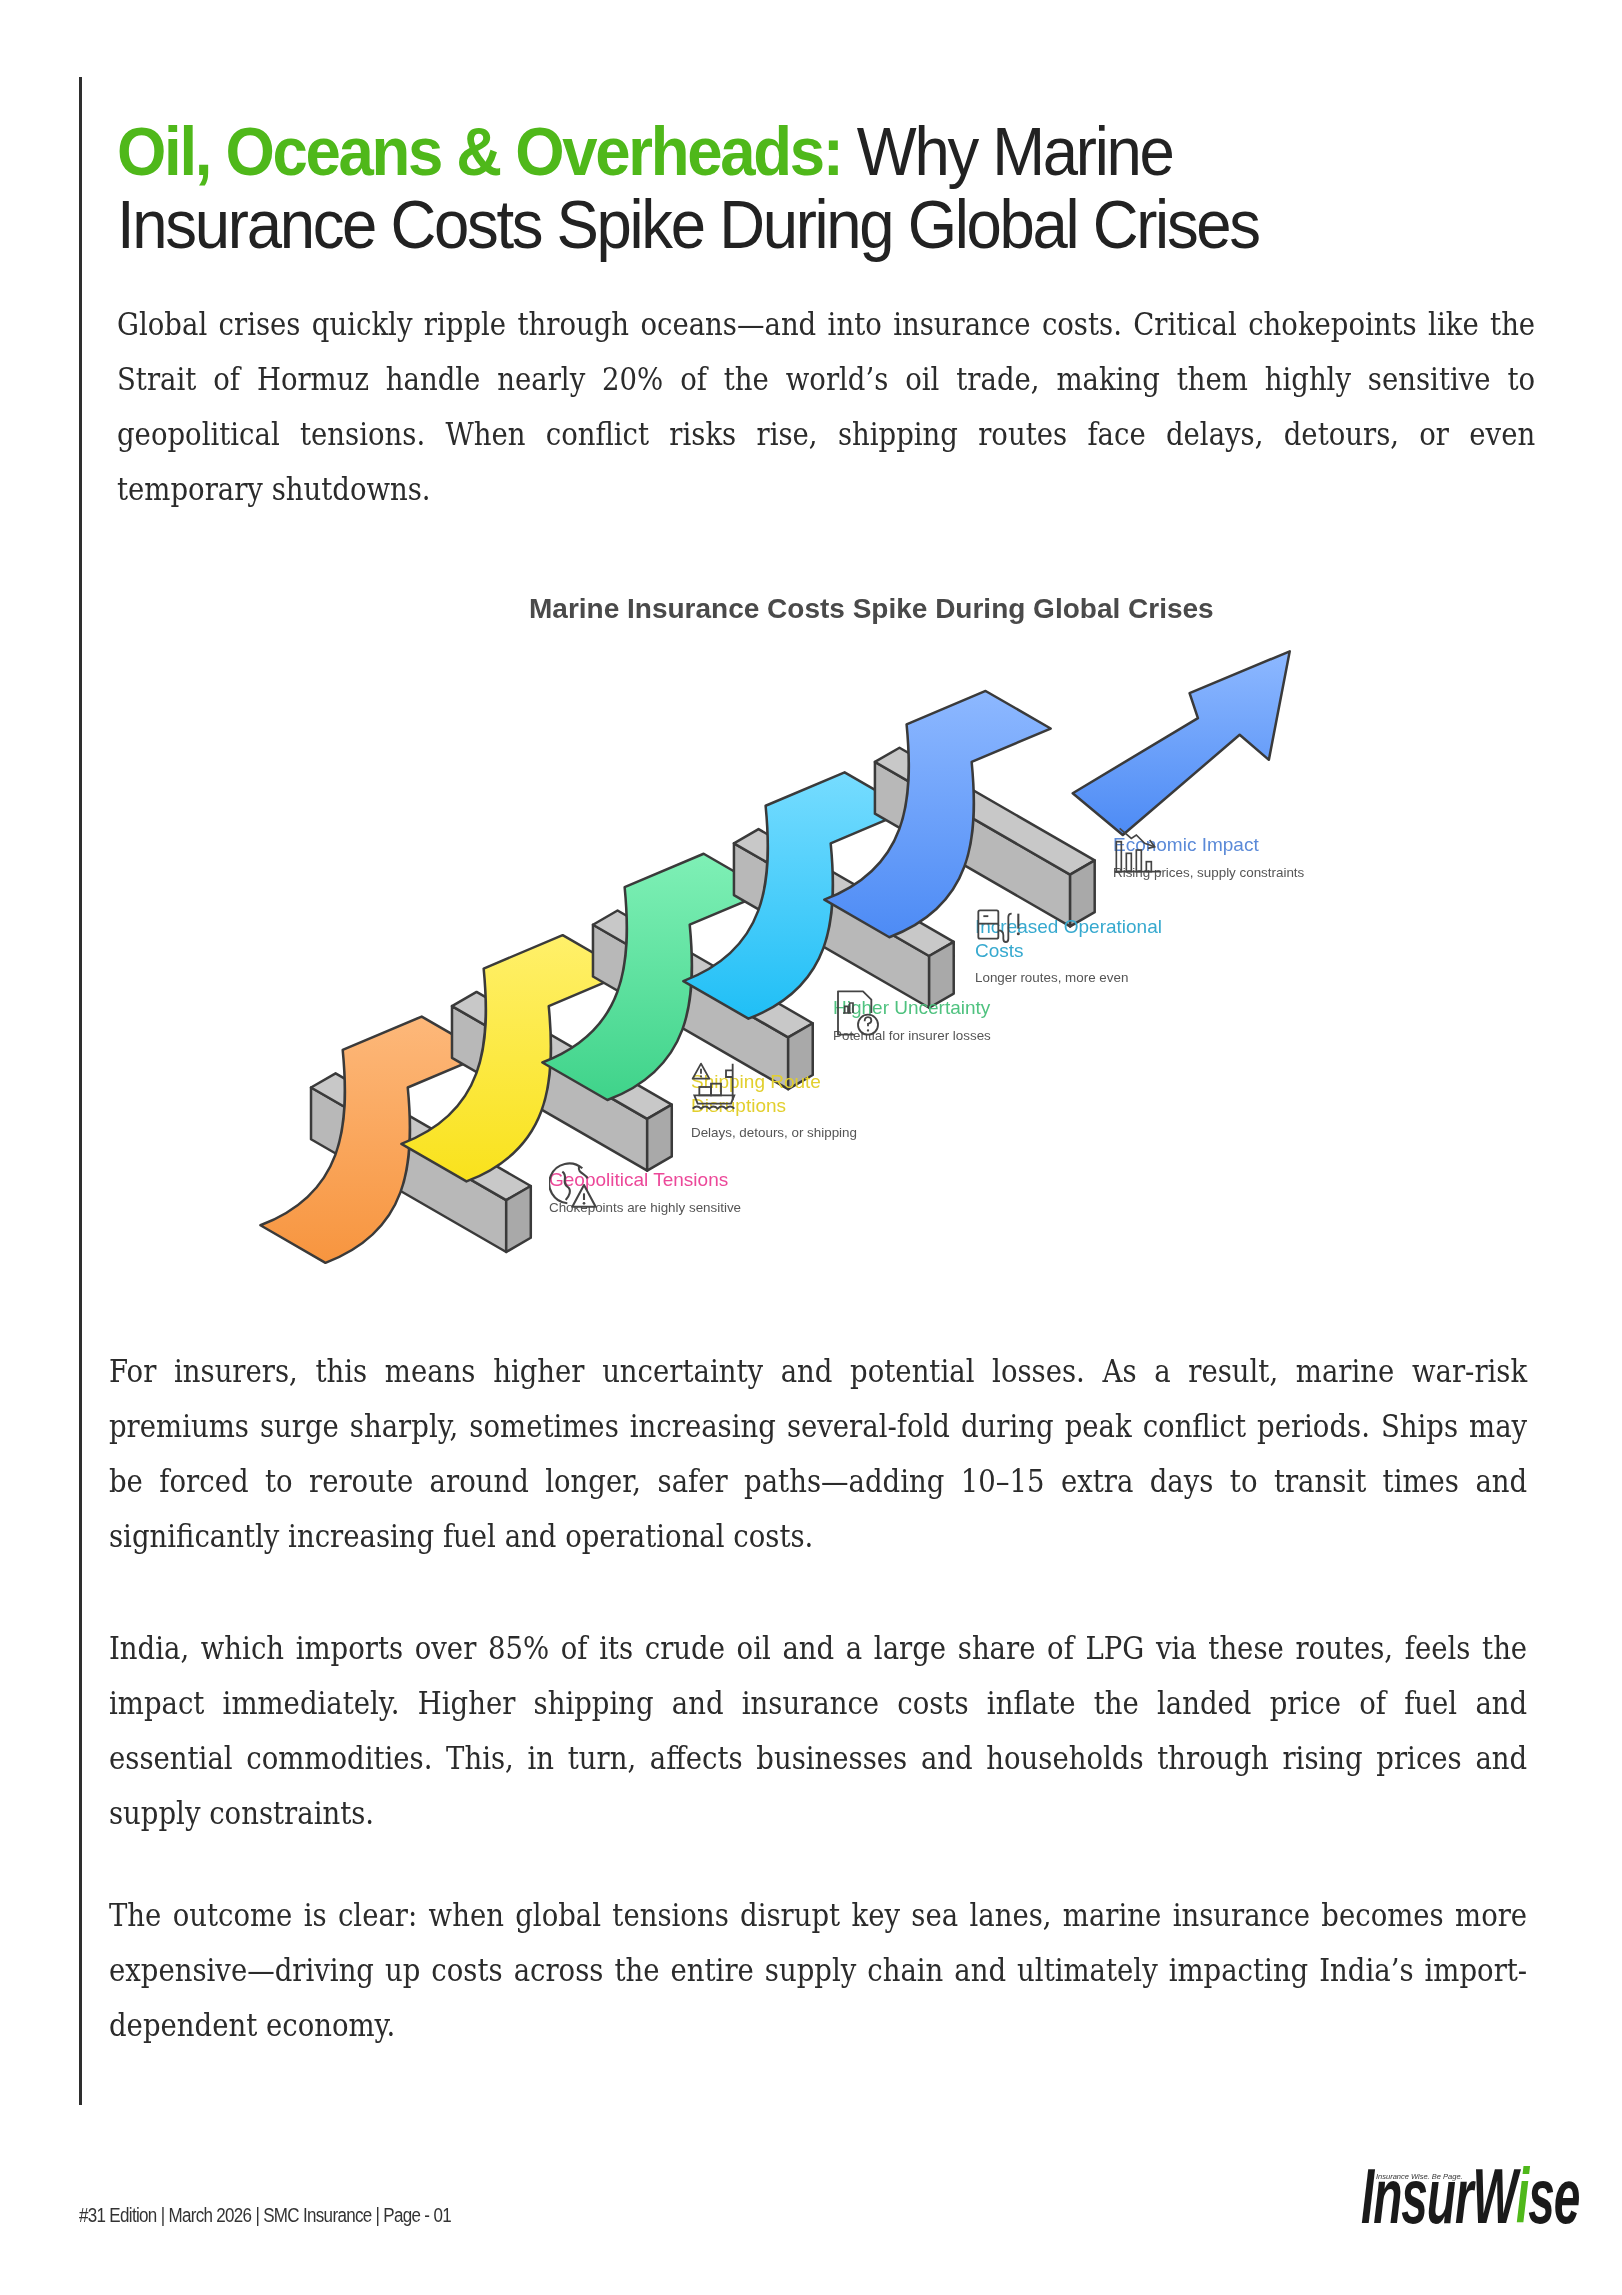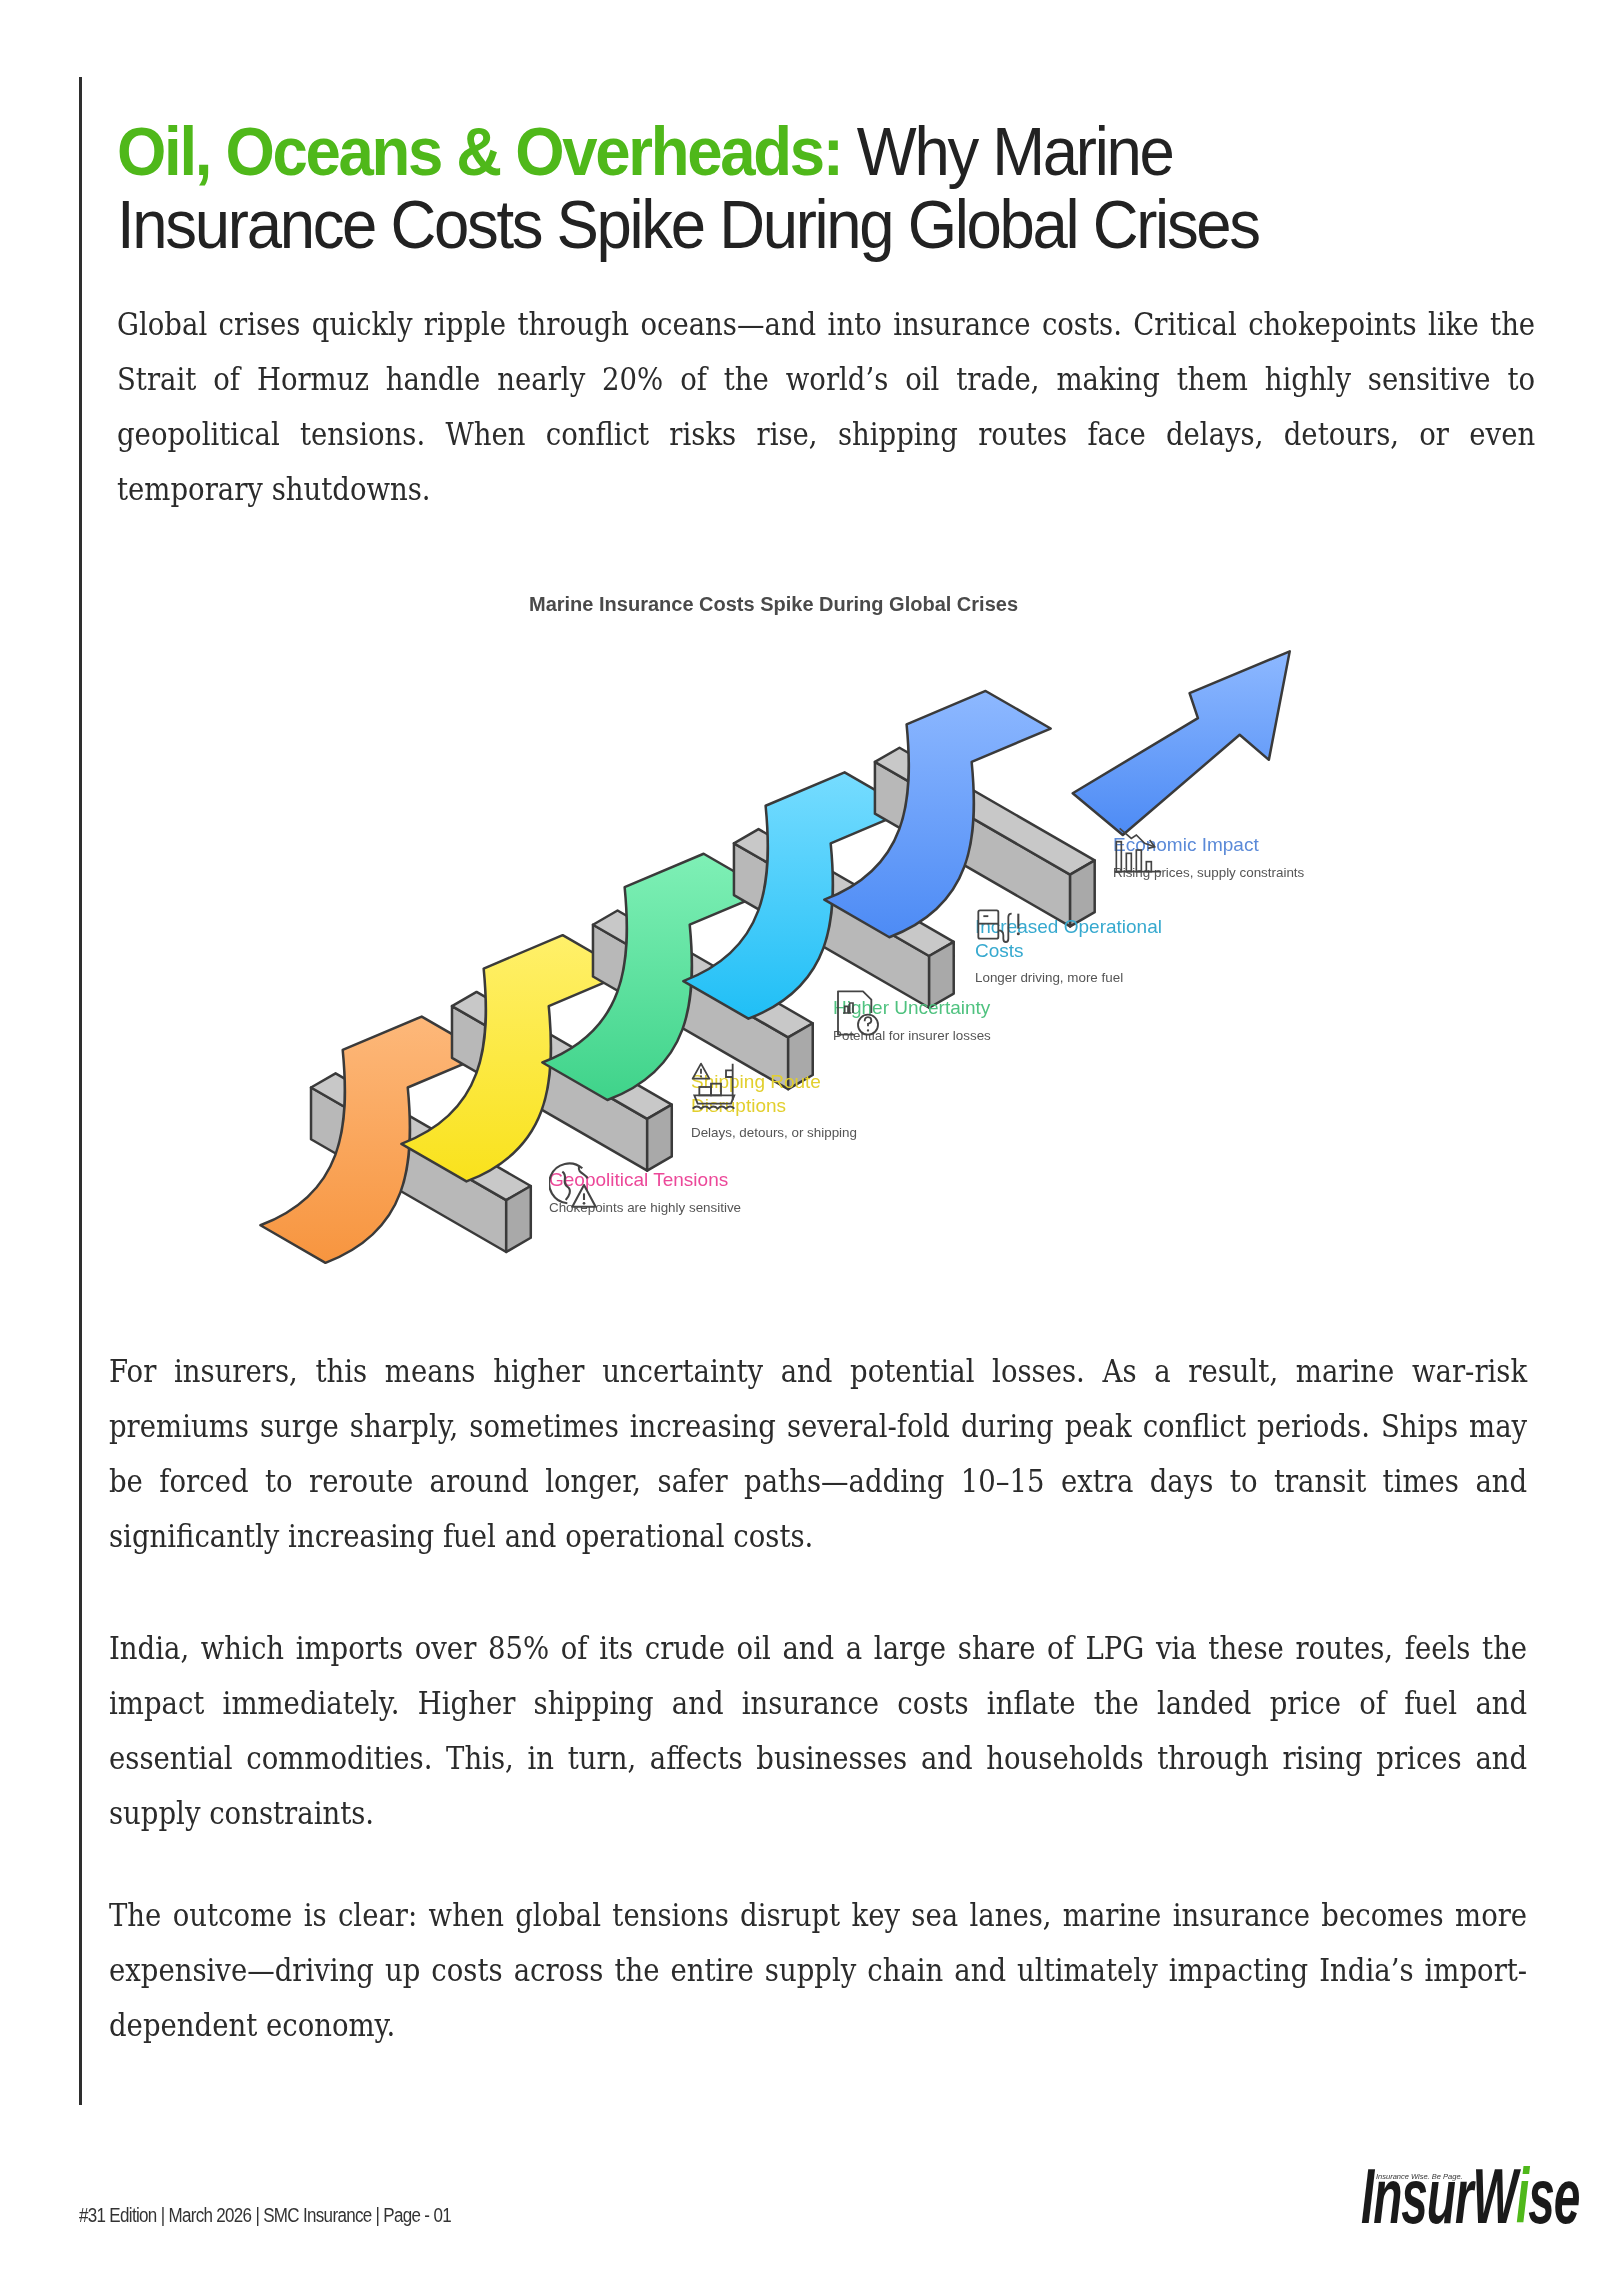--- a/index.html
+++ b/index.html
@@ -12,21 +12,21 @@
   .para { position: absolute; margin: 0; font-family: "DejaVu Serif", serif; font-size: 32px;
     line-height: 55px; color: #2b2b2b; text-align: justify; text-align-last: left;
     transform: scaleX(0.86); transform-origin: left top; }
   .p1 { left: 117px; top: 297px; width: 1649px; }
   .p2 { left: 109px; top: 1344px; width: 1649px; }
   .p3 { left: 109px; top: 1621px; width: 1649px; }
   .p4 { left: 109px: top: 1888px; width: 1649px; }
   .p4 { left: 109px; top: 1888px; }
   .diagram { position: absolute; left: 250px; top: 576px; width: 1127px; height: 735px; }
   .diagram-title { position: absolute; left: 279px; top: 16.7px; margin: 0;
-    font-family: "Liberation Sans", sans-serif; font-size: 20px; font-weight: 700; color: #4a4a4a; white-space: nowrap; }
+    font-family: "Liberation Sans", sans-serif; font-size: 28px; font-weight: 700; color: #4a4a4a; white-space: nowrap; }
   .diagram svg { position: absolute; left: 0; top: 0; }
   .step { position: absolute; font-family: "Liberation Sans", sans-serif; }
   .step .icon { width: 50px; height: 50px; display: block; }
   .step .label { font-size: 19px; line-height: 23.4px; margin-top: 8.3px; }
   .step .desc { font-size: 13.4px; color: #555; margin-top: 8.3px; white-space: nowrap; }
   .footer-text { position: absolute; left: 79px; top: 2204px; font-family: "Liberation Sans", sans-serif;
     font-size: 20px; color: #333; letter-spacing: -0.8px; transform: scaleX(0.85); transform-origin: left top; white-space: nowrap; }
   .logo { position: absolute; left: 1361px; top: 2162px; width: 209px; height: 75px; font-style: italic; }
   .logo-tag { position: absolute; left: 15px; top: 10px; font-family: "Liberation Sans", sans-serif; font-size: 7.5px; color: #333; white-space: nowrap; }
   .logo-word { position: absolute; left: 0; top: -6.7px; font-family: "Liberation Sans", sans-serif; font-weight: 700;
@@ -133,21 +133,21 @@
   <div class="step" style="left:725px; top:331px; width:217px;">
     <svg class="icon" viewBox="0 0 60 60">
       <rect x="4" y="4" width="24" height="34" rx="2" fill="none" stroke="#444" stroke-width="2.2"></rect>
       <line x1="4" y1="20" x2="28" y2="20" stroke="#444" stroke-width="2.2"></line>
       <line x1="10" y1="11" x2="16" y2="11" stroke="#444" stroke-width="2.2"></line>
       <path d="M28 28 q6 0 6 6 v4 q0 4 3 4 q3 0 3 -4 V12 q0 -4 4 -4" fill="none" stroke="#444" stroke-width="2.2"></path>
       <line x1="52" y1="8" x2="52" y2="26" stroke="#444" stroke-width="2.5"></line>
         <circle cx="52" cy="32" r="1.8" fill="#444"></circle>
     </svg>
     <div class="label" style="color: rgb(54, 169, 207);">Increased Operational Costs</div>
-    <div class="desc">Longer driving, more fuel</div>
+    <div class="desc">Longer routes, more even</div>
   </div>
 
   <div class="step" style="left:863px; top:249px;">
     <svg class="icon" viewBox="0 0 60 60">
       <path d="M8 4 L22 16 L28 12 L38 22 L50 26" fill="none" stroke="#444" stroke-width="2"></path>
       <path d="M44 18 L50 26 L42 28" fill="none" stroke="#444" stroke-width="2"></path>
       <path d="M2 56 H58" stroke="#444" stroke-width="2.2"></path>
       <rect x="4" y="20" width="6" height="36" fill="none" stroke="#444" stroke-width="2"></rect>
       <rect x="16" y="34" width="6" height="22" fill="none" stroke="#444" stroke-width="2"></rect>
       <rect x="28" y="30" width="6" height="26" fill="none" stroke="#444" stroke-width="2"></rect>

